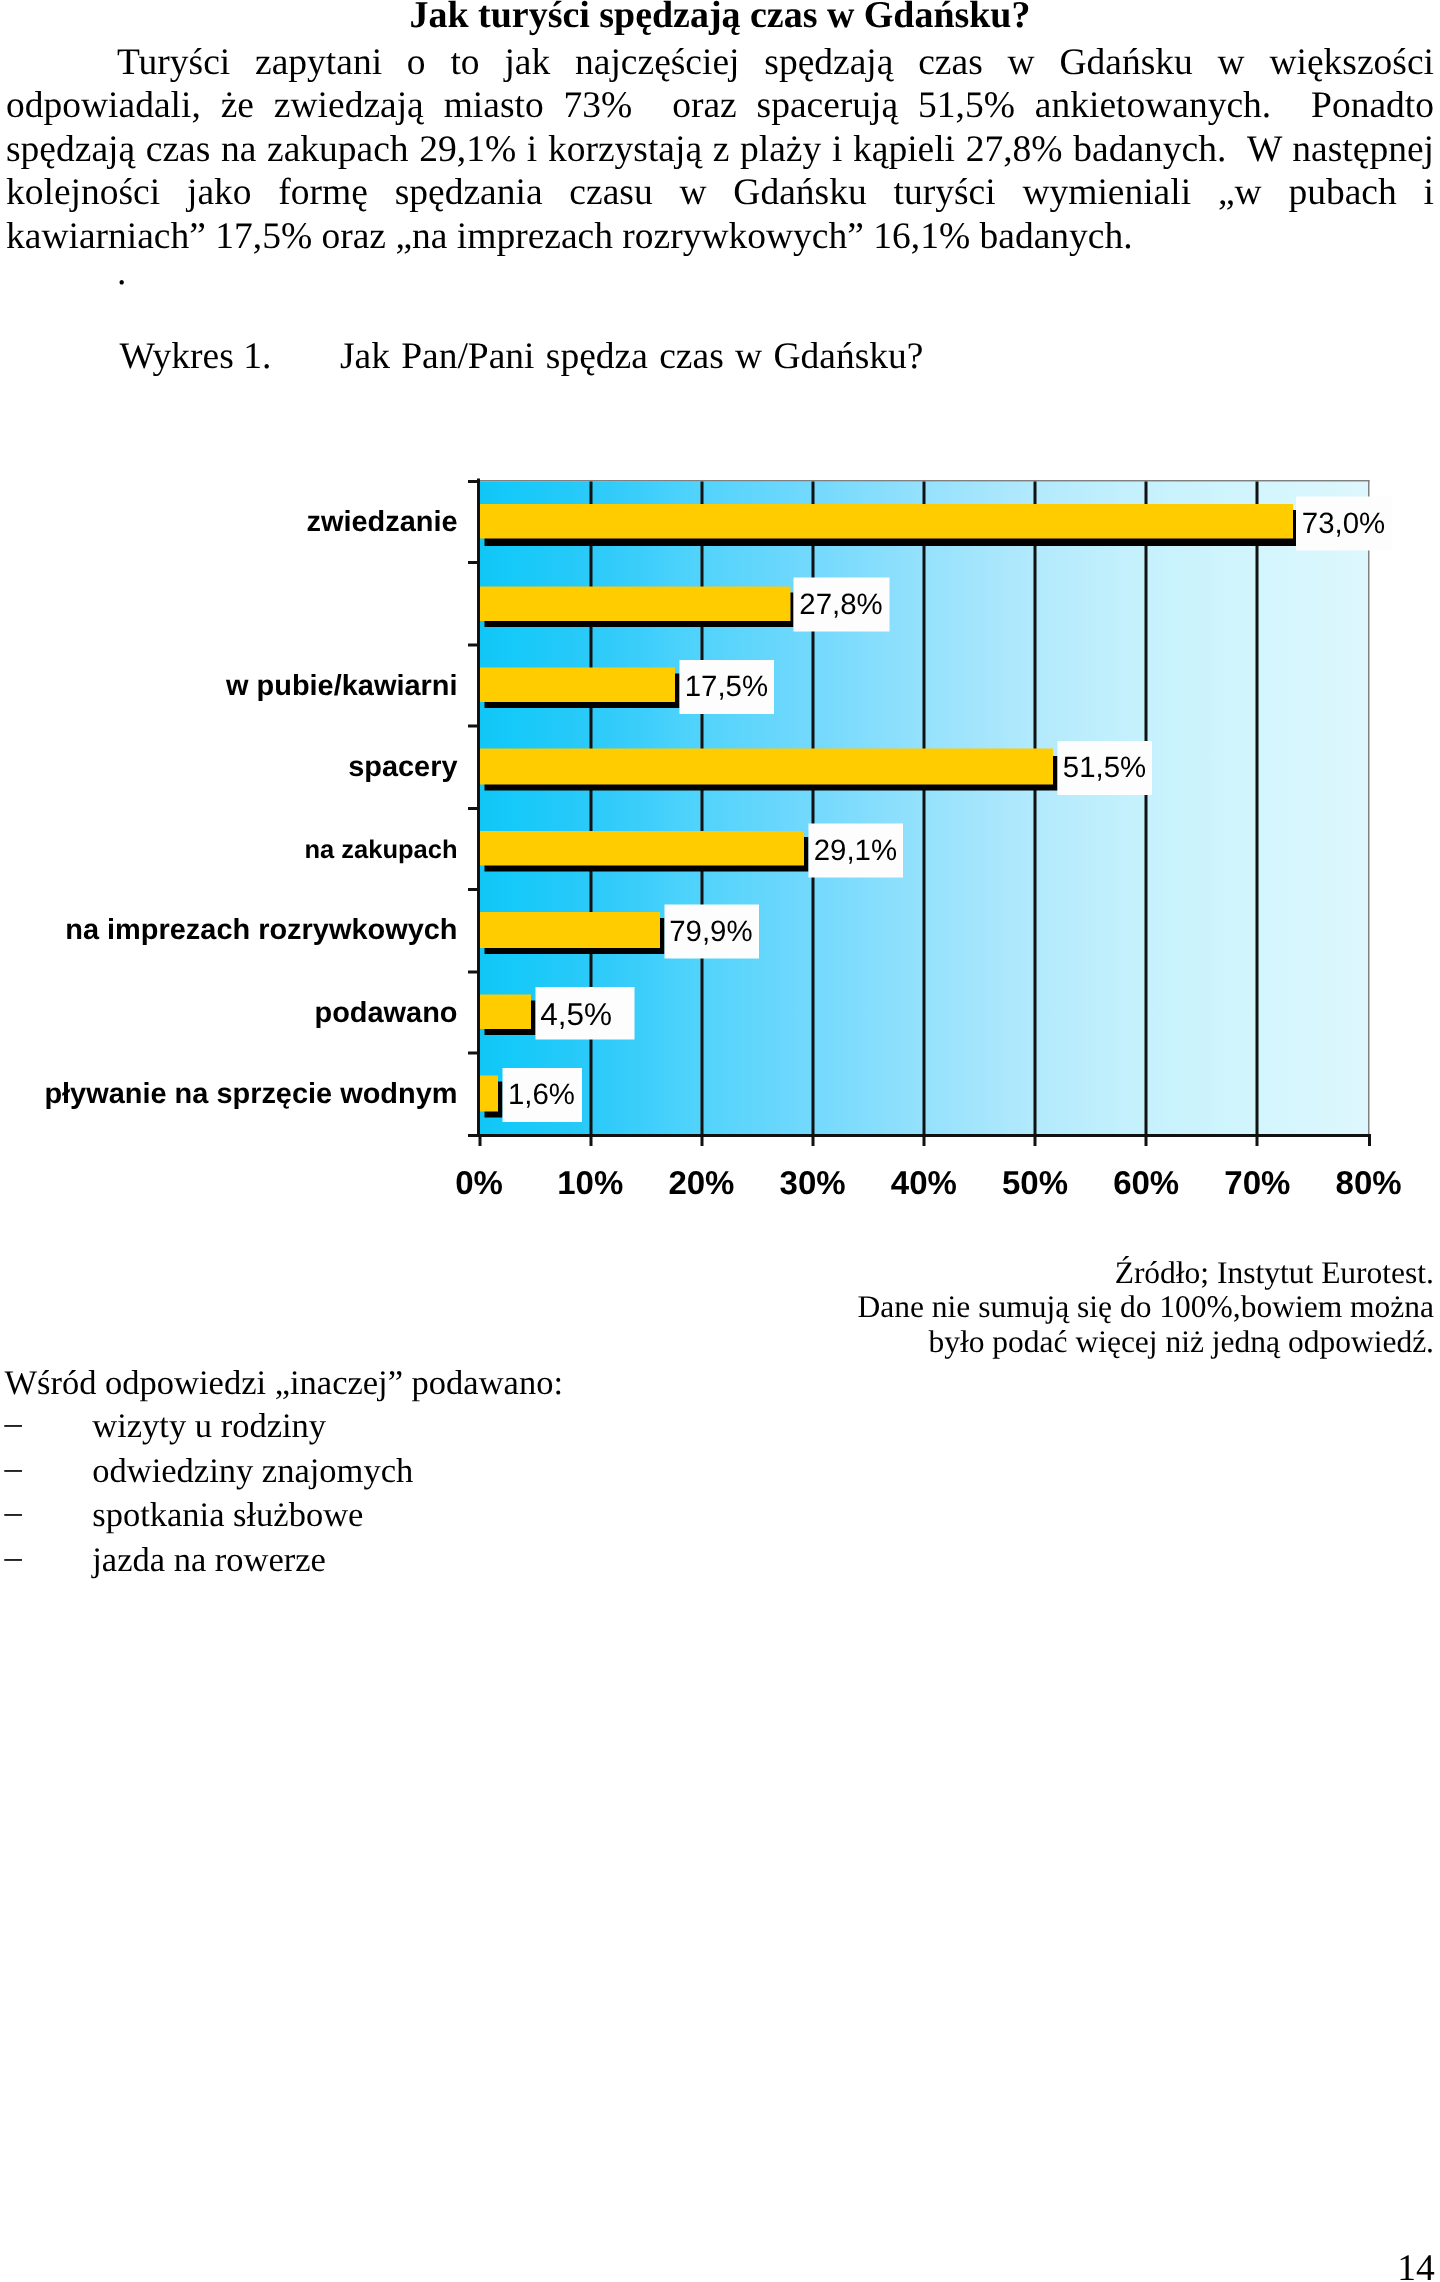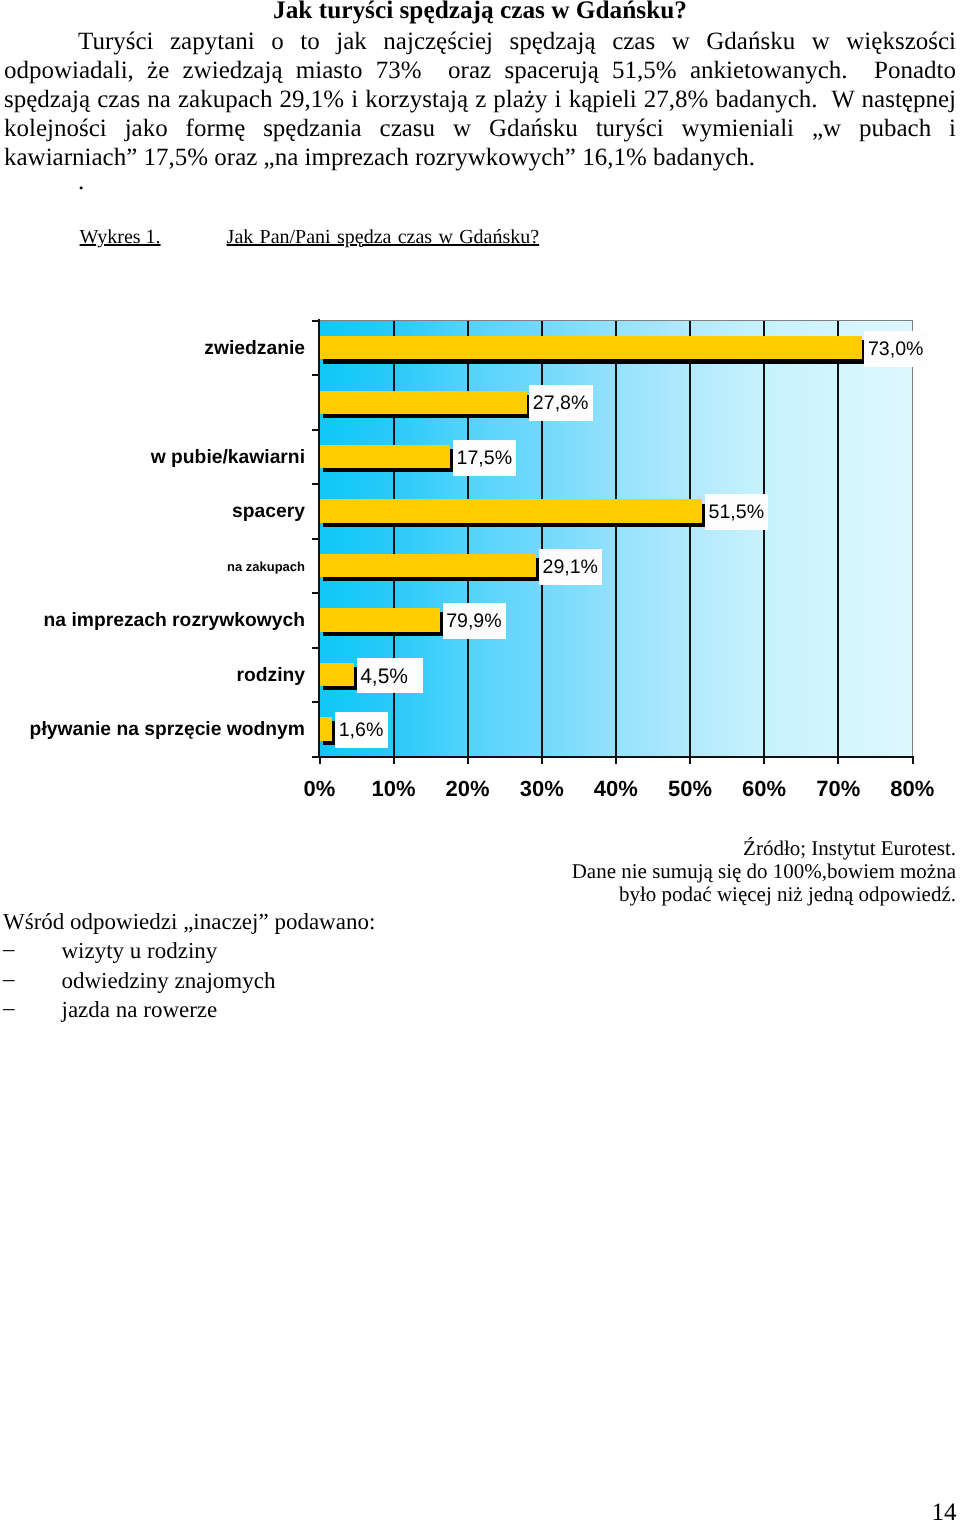--- a/index.html
+++ b/index.html
@@ -11,21 +11,21 @@
   *{-webkit-font-smoothing:antialiased;}
   .page{position:relative;width:960px;height:1521px;transform:translateZ(0);}
   
   .doc-head{position:absolute;left:0;top:0;width:960px;text-align:center;
             font-weight:bold;font-size:25.3px;line-height:29px;}
   .para{position:absolute;left:4px;width:952px;font-size:25px;line-height:29px;
         text-align:justify;text-justify:inter-word;}
   .pline{text-align:justify;text-align-last:justify;white-space:pre-wrap;}
   .pline.last{text-align-last:left;}
   .para .ind{display:inline-block;width:74px;}
-  .wykres{position:absolute;font-size:20px;line-height:29px;text-decoration:underline;}
+  .wykres{position:absolute;font-size:25px;line-height:29px;}
   
   .chart{position:absolute;}
   .plot{position:absolute;}
   .bar{position:absolute;background:#ffcc00;}
   .barshadow{position:absolute;background:#000;}
   .vallab{position:absolute;background:#fdfdfd;font-family:"Liberation Sans",sans-serif;
           font-weight:normal;color:#000;white-space:nowrap;}
   .catlab{position:absolute;font-family:"Liberation Sans",sans-serif;font-weight:bold;
           text-align:right;white-space:nowrap;}
   .axlab{position:absolute;font-family:"Liberation Sans",sans-serif;font-weight:bold;
@@ -91,23 +91,23 @@
       <div class="vallab" style="left: 529.268px; top: 385.35px; height: 35.9px; line-height: 37.2px; padding-left: 3.6px; padding-right: 4.4px; font-size: 19.6px; background: rgb(253, 253, 253);">27,8%</div>
       <div class="vallab" style="left: 452.919px; top: 439.8px; height: 35.9px; line-height: 37.2px; padding-left: 3.6px; padding-right: 4.4px; font-size: 19.6px; background: rgb(253, 253, 253);">17,5%</div>
       <div class="vallab" style="left: 704.944px; top: 494.25px; height: 35.9px; line-height: 37.2px; padding-left: 3.6px; padding-right: 4.4px; font-size: 19.6px; background: rgb(253, 253, 253);">51,5%</div>
       <div class="vallab" style="left: 538.904px; top: 548.7px; height: 35.9px; line-height: 37.2px; padding-left: 3.6px; padding-right: 4.4px; font-size: 19.6px; background: rgb(253, 253, 253);">29,1%</div>
       <div class="vallab" style="left: 442.541px; top: 603.15px; height: 35.9px; line-height: 37.2px; padding-left: 3.6px; padding-right: 4.4px; font-size: 19.6px; background: rgb(253, 253, 253);">79,9%</div>
       <div class="vallab" style="left: 356.556px; top: 657.6px; height: 35.9px; line-height: 37.2px; padding-left: 3.6px; padding-right: 15px; font-size: 21px; background: rgb(253, 253, 253);">4,5%</div>
       <div class="vallab" style="left: 335.06px; top: 712.05px; height: 35.9px; line-height: 37.2px; padding-left: 3.6px; padding-right: 4.4px; font-size: 19.6px; background: rgb(253, 253, 253);">1,6%</div>
       <div class="catlab" style="left: 0px; width: 305px; top: 336.8px; line-height: 23px; font-size: 19.3px;">zwiedzanie</div>
       <div class="catlab" style="left: 0px; width: 305px; top: 445.7px; line-height: 23px; font-size: 19.3px;">w pubie/kawiarni</div>
       <div class="catlab" style="left: 0px; width: 305px; top: 500.15px; line-height: 23px; font-size: 19.3px;">spacery</div>
-      <div class="catlab" style="left: 0px; width: 305px; top: 554.6px; line-height: 23px; font-size: 13px;">na zakupach</div>
+      <div class="catlab" style="left: 0px; width: 305px; top: 554.6px; line-height: 23px; font-size: 17px;">na zakupach</div>
       <div class="catlab" style="left: 0px; width: 305px; top: 609.05px; line-height: 23px; font-size: 19.3px;">na imprezach rozrywkowych</div>
-      <div class="catlab" style="left: 0px; width: 305px; top: 663.5px; line-height: 23px; font-size: 19.3px;">rodziny</div>
+      <div class="catlab" style="left: 0px; width: 305px; top: 663.5px; line-height: 23px; font-size: 19.3px;">podawano</div>
       <div class="catlab" style="left: 0px; width: 305px; top: 717.95px; line-height: 23px; font-size: 19.3px;">pływanie na sprzęcie wodnym</div>
       <div class="tick" style="left: 318px; top: 318.5px; width: 2px; height: 439.6px; background: rgb(17, 17, 17);"></div>
       <div class="tick" style="left: 318px; top: 756.1px; width: 596px; height: 2px; background: rgb(17, 17, 17);"></div>
       <div class="tick" style="left: 311.8px; top: 320px; width: 7px; height: 2px; background: rgb(17, 17, 17);"></div>
       <div class="tick" style="left: 311.8px; top: 374.45px; width: 7px; height: 2px; background: rgb(17, 17, 17);"></div>
       <div class="tick" style="left: 311.8px; top: 428.9px; width: 7px; height: 2px; background: rgb(17, 17, 17);"></div>
       <div class="tick" style="left: 311.8px; top: 483.35px; width: 7px; height: 2px; background: rgb(17, 17, 17);"></div>
       <div class="tick" style="left: 311.8px; top: 537.8px; width: 7px; height: 2px; background: rgb(17, 17, 17);"></div>
       <div class="tick" style="left: 311.8px; top: 592.25px; width: 7px; height: 2px; background: rgb(17, 17, 17);"></div>
       <div class="tick" style="left: 311.8px; top: 646.7px; width: 7px; height: 2px; background: rgb(17, 17, 17);"></div>
@@ -137,18 +137,19 @@
     <div>Źródło; Instytut Eurotest.</div>
     <div>Dane nie sumują się do 100%,bowiem można</div>
     <div>było podać więcej niż jedną odpowiedź.</div>
   </div>
 
   <div class="others" style="left:3px;top:907px;width:520px">
     <div>Wśród odpowiedzi „inaczej” podawano:</div>
     <div id="otherlist">
         <div class="oitem"><span class="obul">–</span><span class="otxt">wizyty u rodziny</span></div>
         <div class="oitem"><span class="obul">–</span><span class="otxt">odwiedziny znajomych</span></div>
+        <div class="oitem"><span class="obul">–</span><span class="otxt">spotkania służbowe</span></div>
         <div class="oitem"><span class="obul">–</span><span class="otxt">jazda na rowerze</span></div>
       </div>
   </div>
 
   <div class="pageno" style="left:931.5px;top:1499px">14</div>
 </div>
 
 </body></html>

